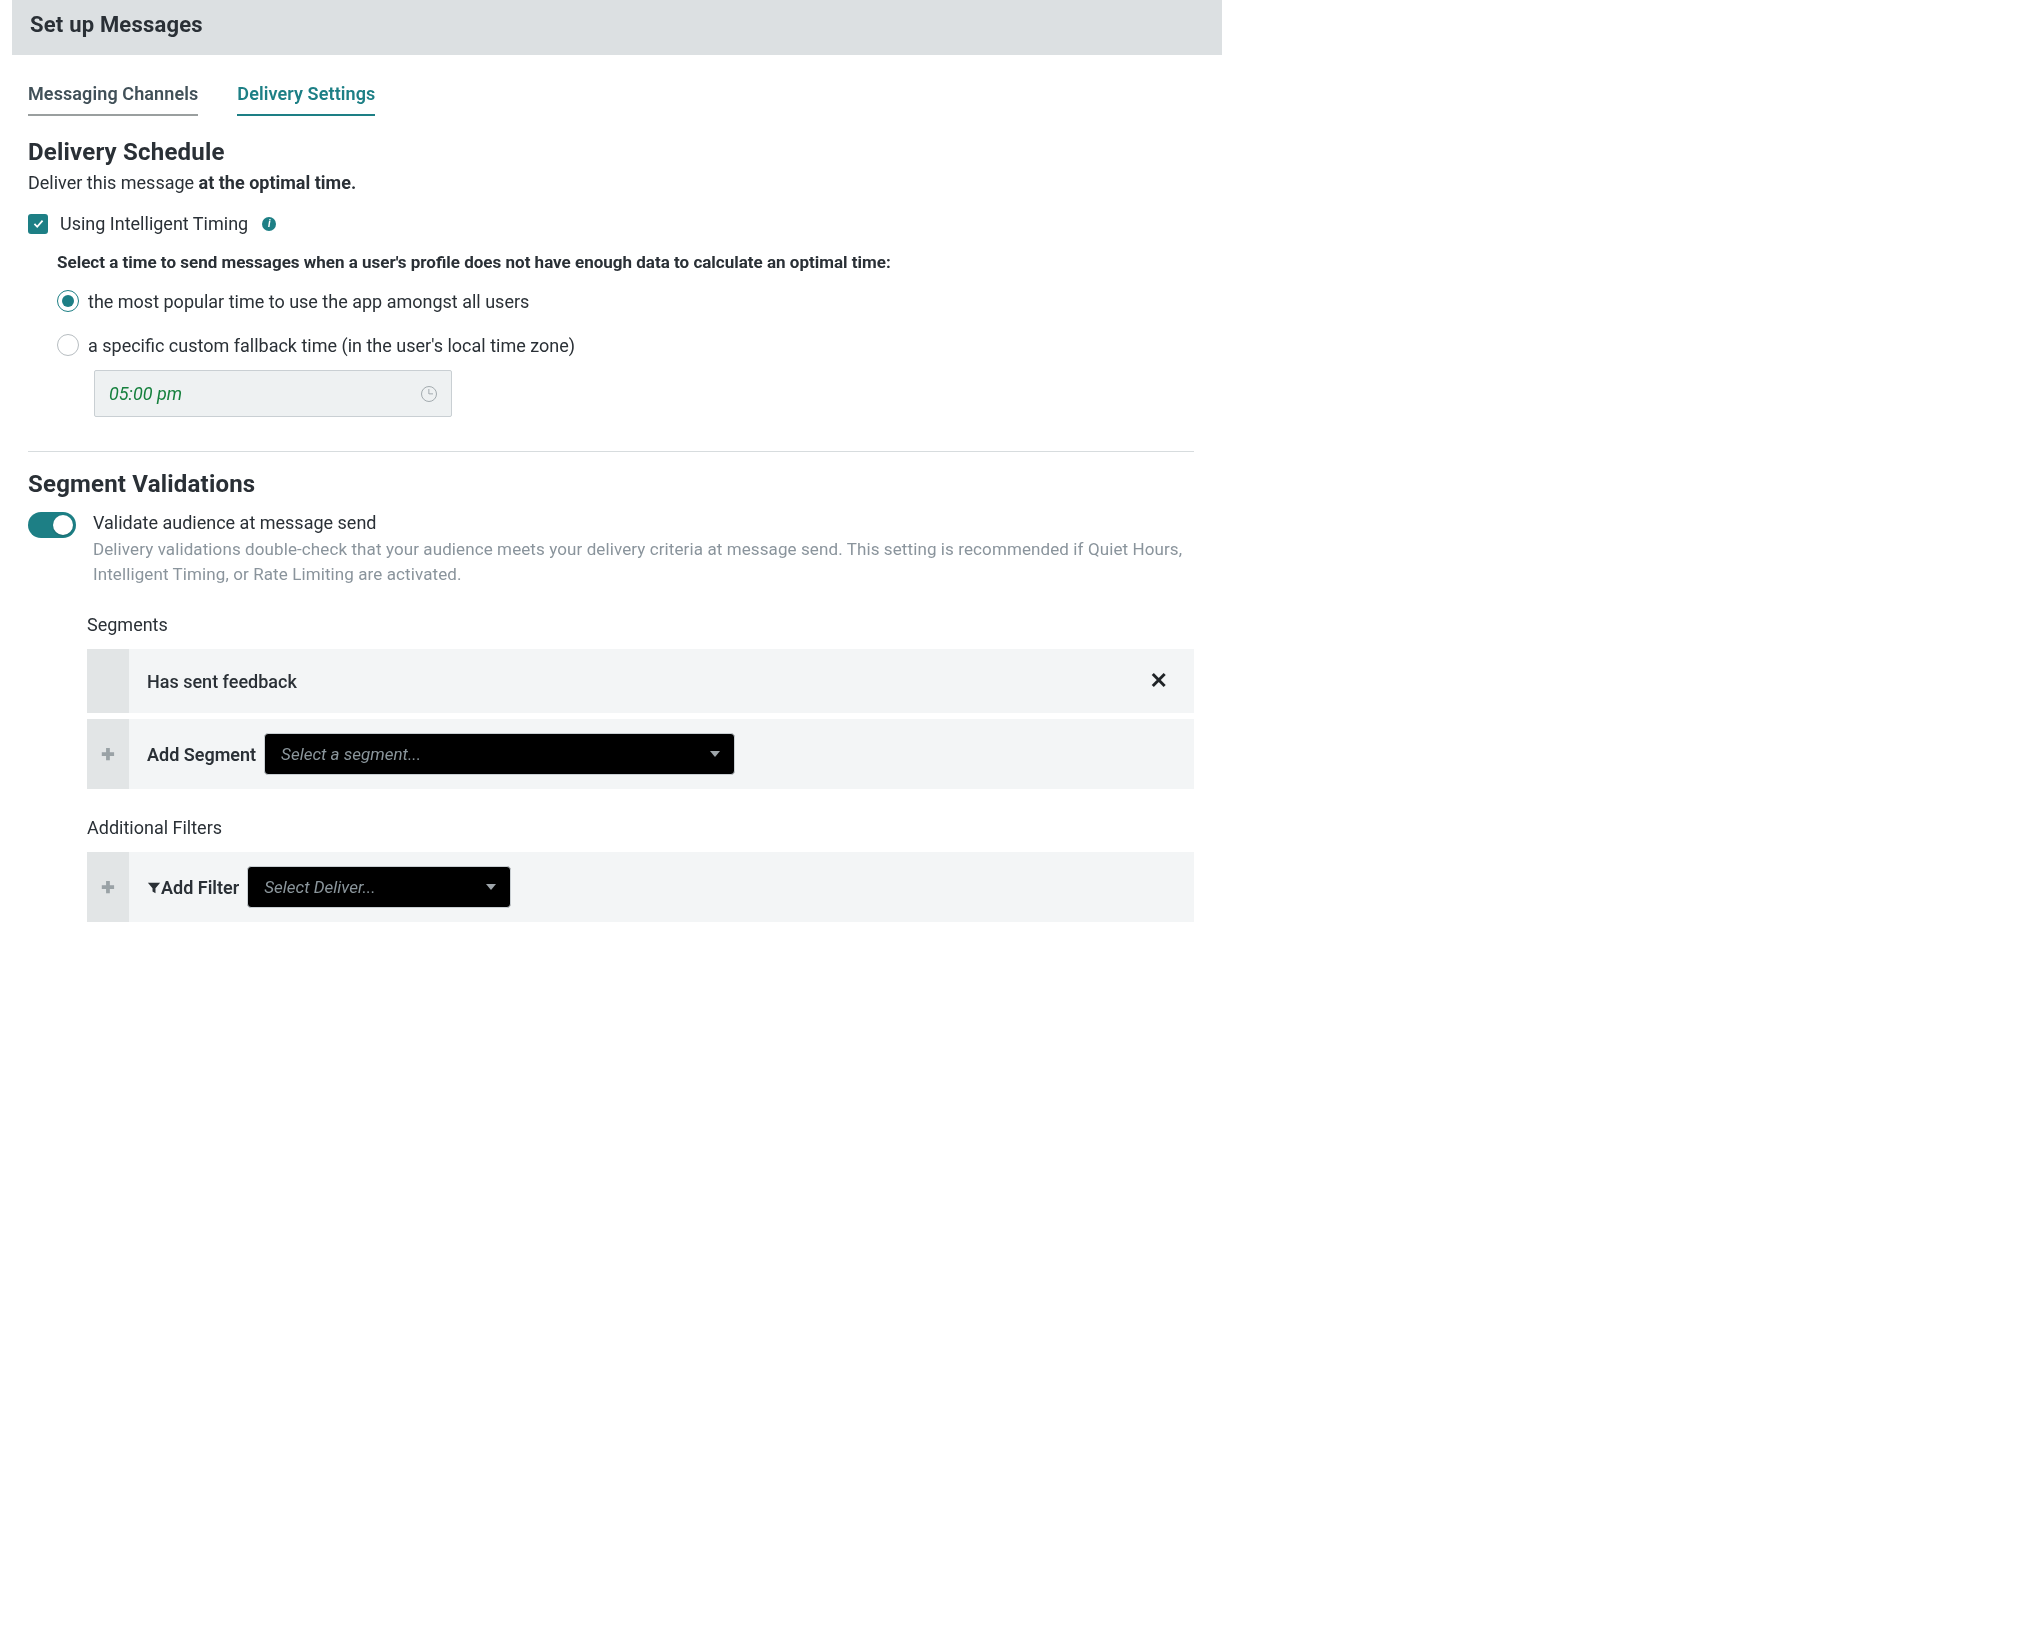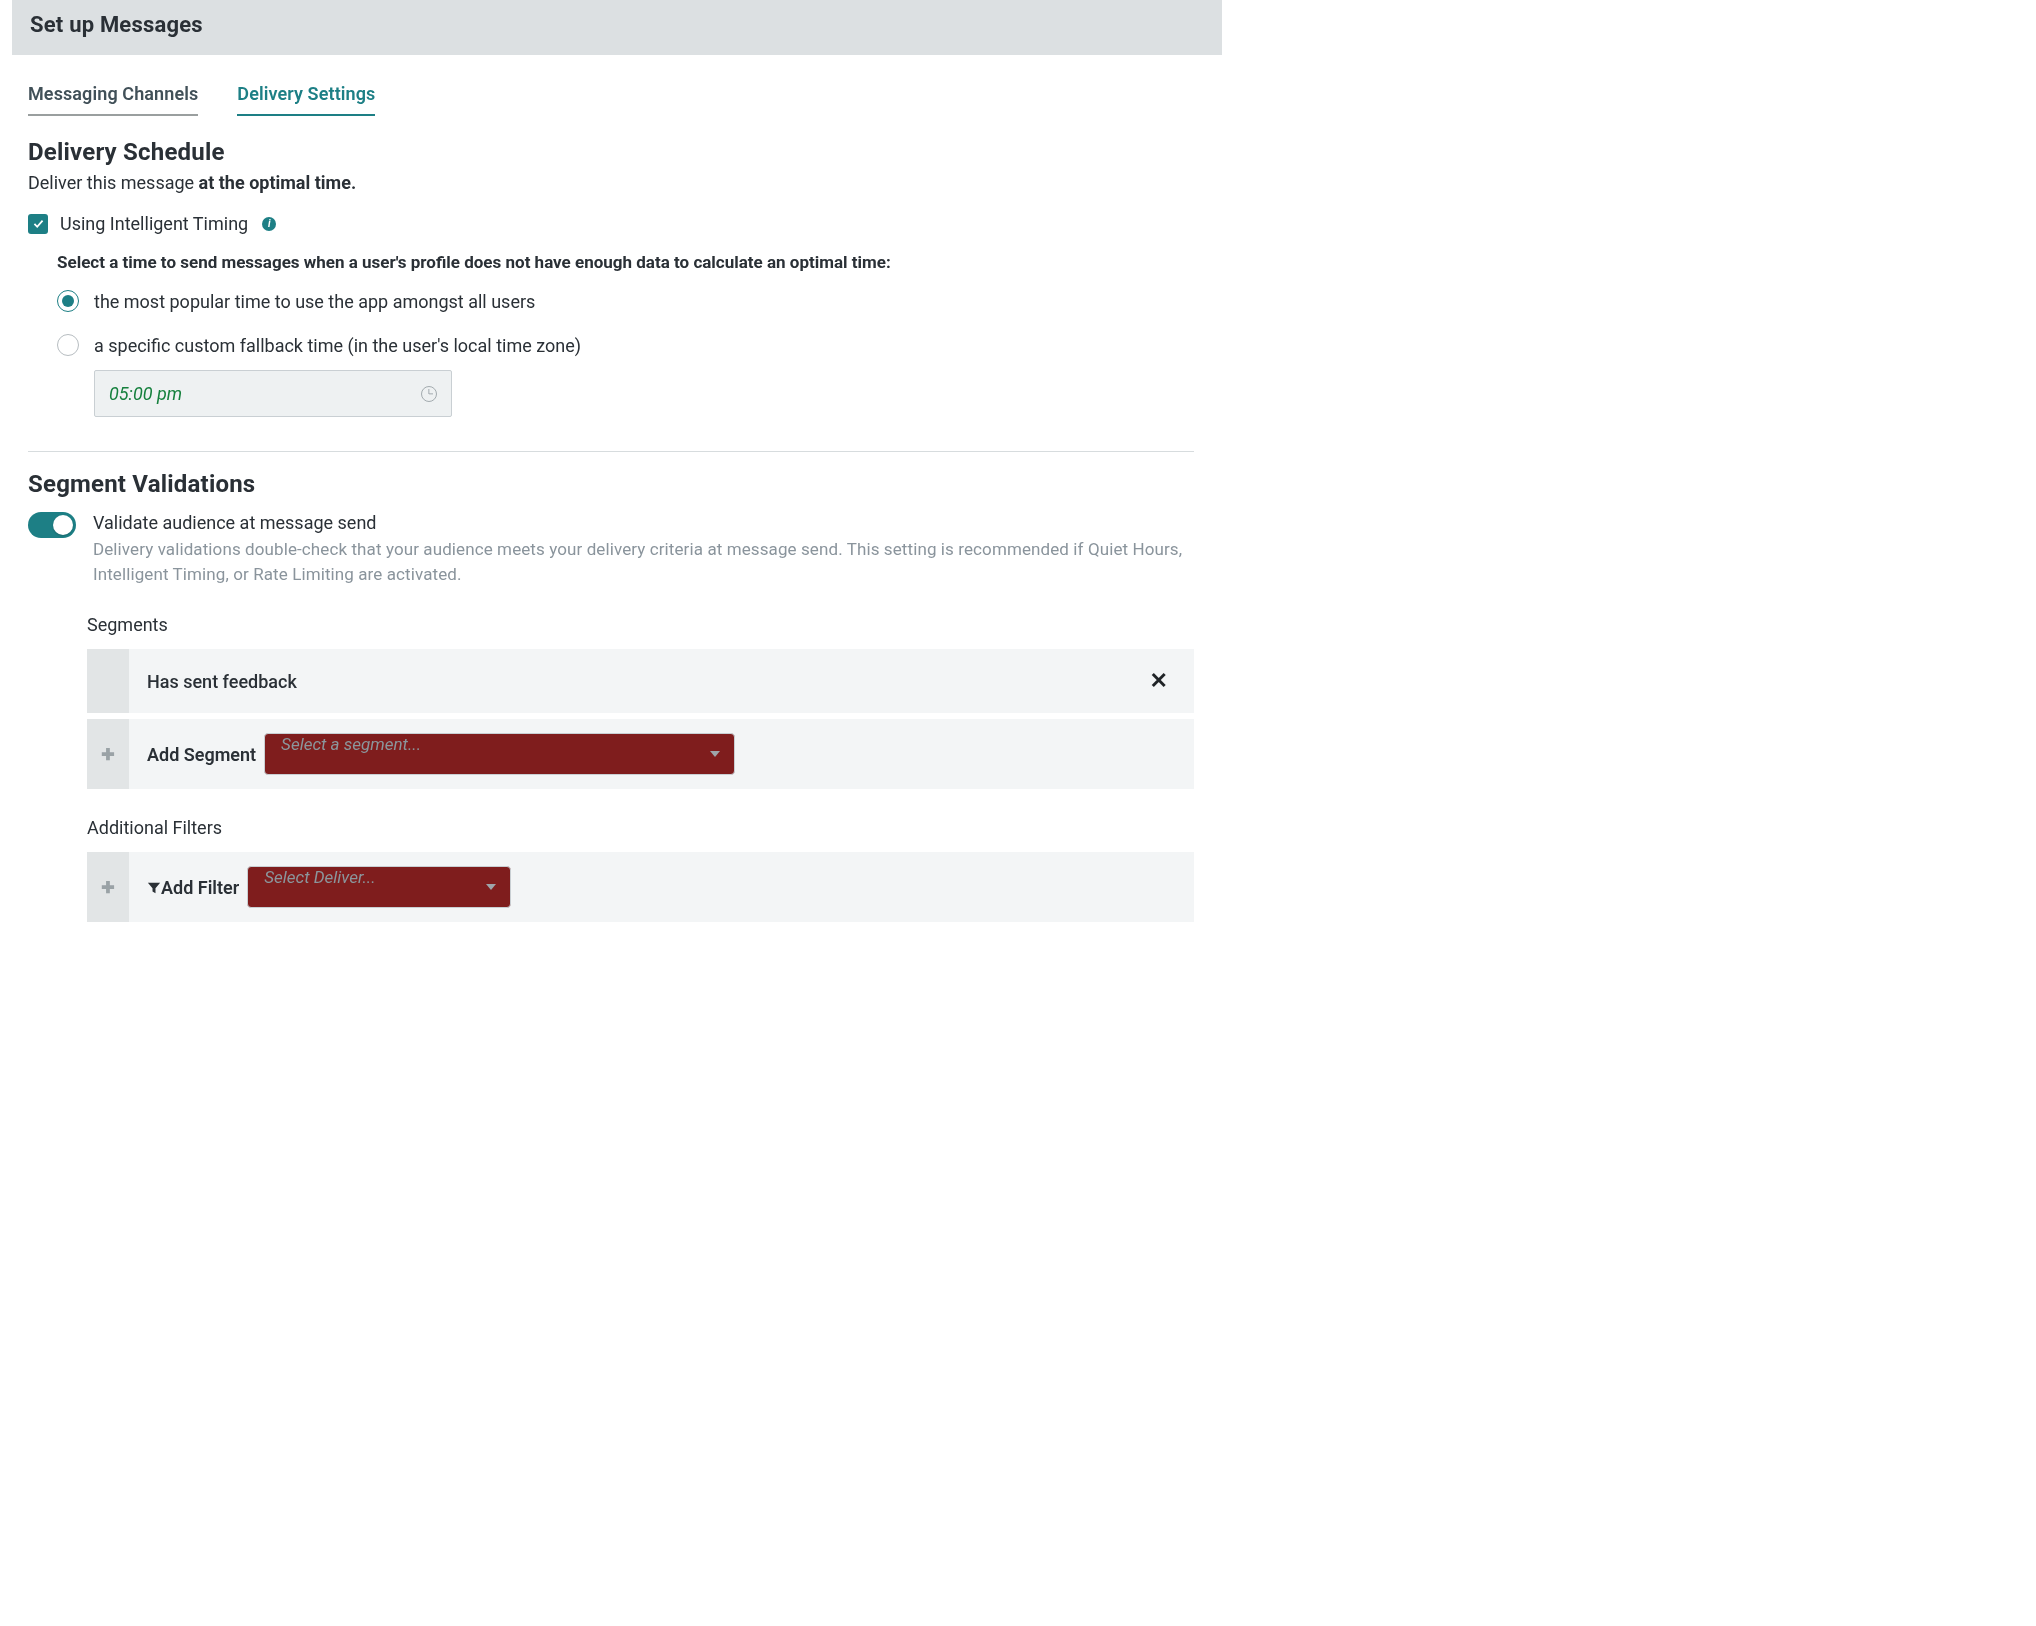--- a/index.html
+++ b/index.html
@@ -57,21 +57,21 @@
   }
   .checkbox svg{width:13px;height:13px;stroke:#fff;stroke-width:2.2;fill:none}
   .check-label{font-size:18px;color:var(--text)}
   .info-icon{
     width:14px;height:14px;border-radius:50%;background:var(--teal);
     color:#fff;font-size:10px;font-weight:700;display:inline-flex;
     align-items:center;justify-content:center;font-style:italic;margin-left:2px;cursor:pointer;
   }
   .indent{padding-left:29px}
   .fallback-heading{font-size:17px;font-weight:700;color:var(--text);margin:18px 0 18px}
-  .radio-row{display:flex;align-items:center;gap:15px;margin-bottom:22px}
+  .radio-row{display:flex;align-items:center;gap:9px;margin-bottom:22px}
   .radio{
     width:22px;height:22px;border-radius:50%;
     border:1.5px solid #b7bdc1;cursor:pointer;flex-shrink:0;
     display:flex;align-items:center;justify-content:center;
   }
   .radio.selected{border-color:var(--teal)}
   .radio.selected::after{content:"";width:12px;height:12px;border-radius:50%;background:var(--teal)}
   .radio-label{font-size:18px;color:var(--text)}
   .time-input{
     margin-left:37px;width:358px;height:47px;
@@ -112,22 +112,22 @@
   .plus-icon{color:#9aa2a6;font-size:16px;font-weight:700;user-select:none}
   .panel-content{
     flex:1;display:flex;align-items:center;padding:0 18px;gap:8px;
   }
   .chip-label{font-size:18px;color:var(--text);font-weight:500}
   .chip-label.bold{font-weight:600}
   .remove-x{
     margin-left:auto;font-size:22px;color:#1f2326;cursor:pointer;padding:6px 8px;font-weight:900;line-height:1
   }
   .select{
-    background:#7f1d1d;border:1px solid var(--border);border-radius:4px;
-    height:42px;display:flex;padding:0 36px 0 16px;
+    background:#000000;border:1px solid var(--border);border-radius:4px;
+    height:42px;display:flex;align-items:center;padding:0 36px 0 16px;
     position:relative;cursor:pointer;min-width:200px;
   }
   .select.wide{width:471px}
   .select.narrow{width:264px}
   .select-placeholder{font-style:italic;color:#8b969c;font-size:17px}
   .caret{
     position:absolute;right:14px;top:50%;transform:translateY(-50%);
     width:0;height:0;border-left:5px solid transparent;border-right:5px solid transparent;
     border-top:6px solid #9ea5aa;
   }

